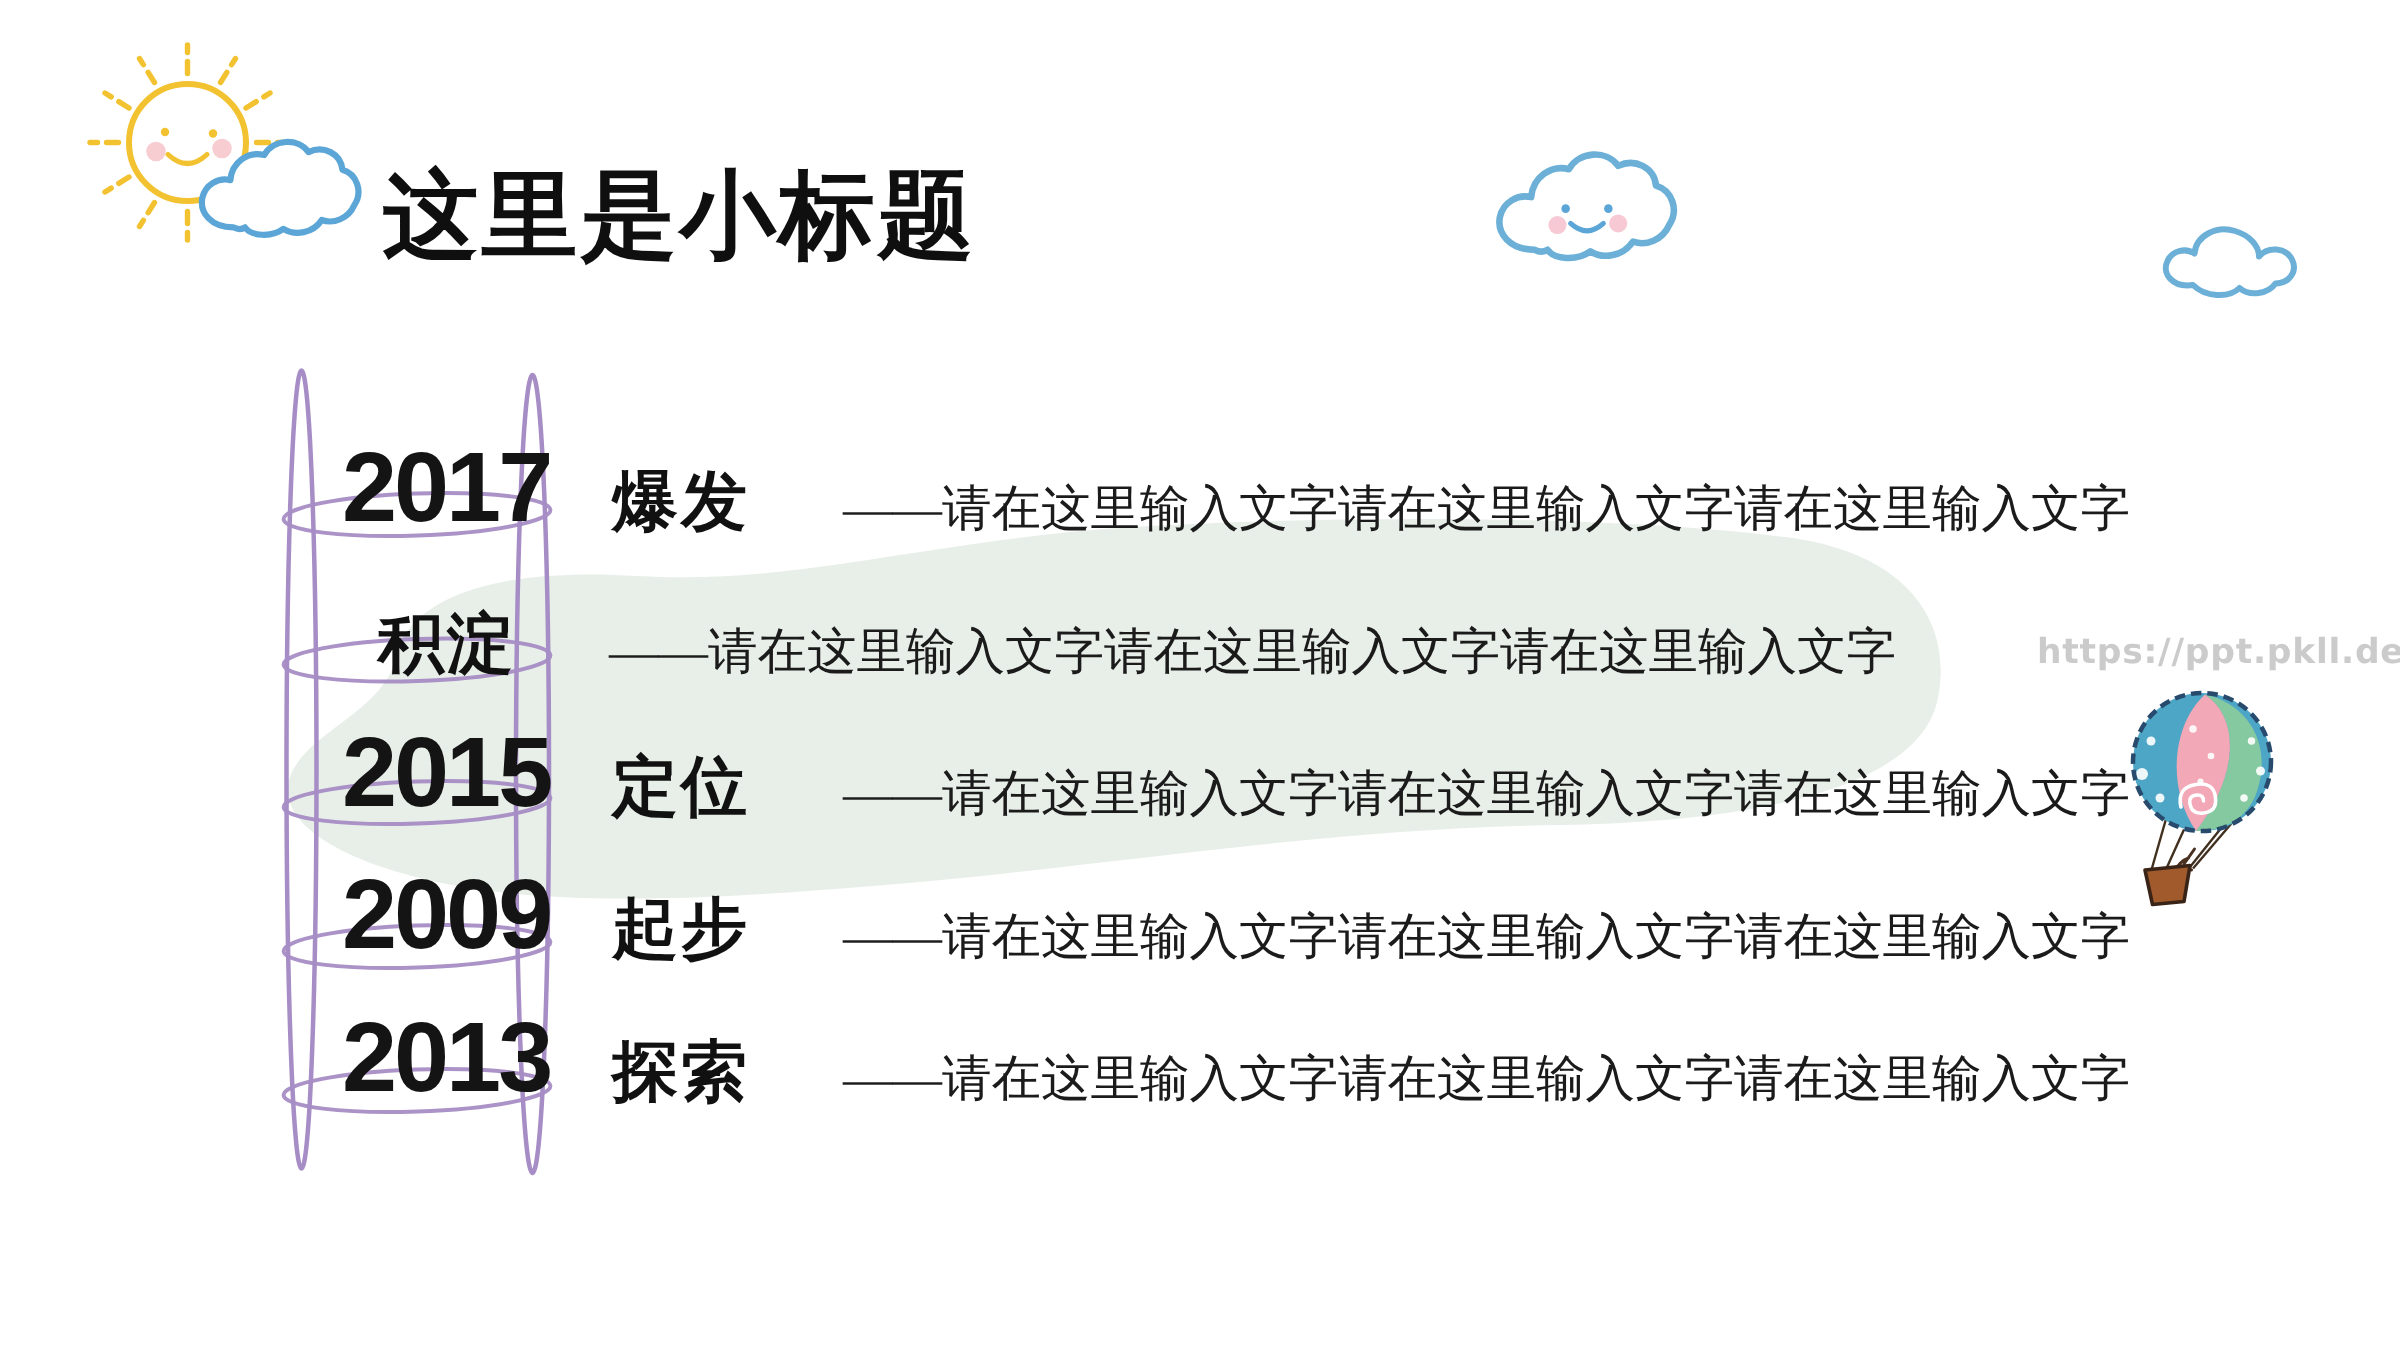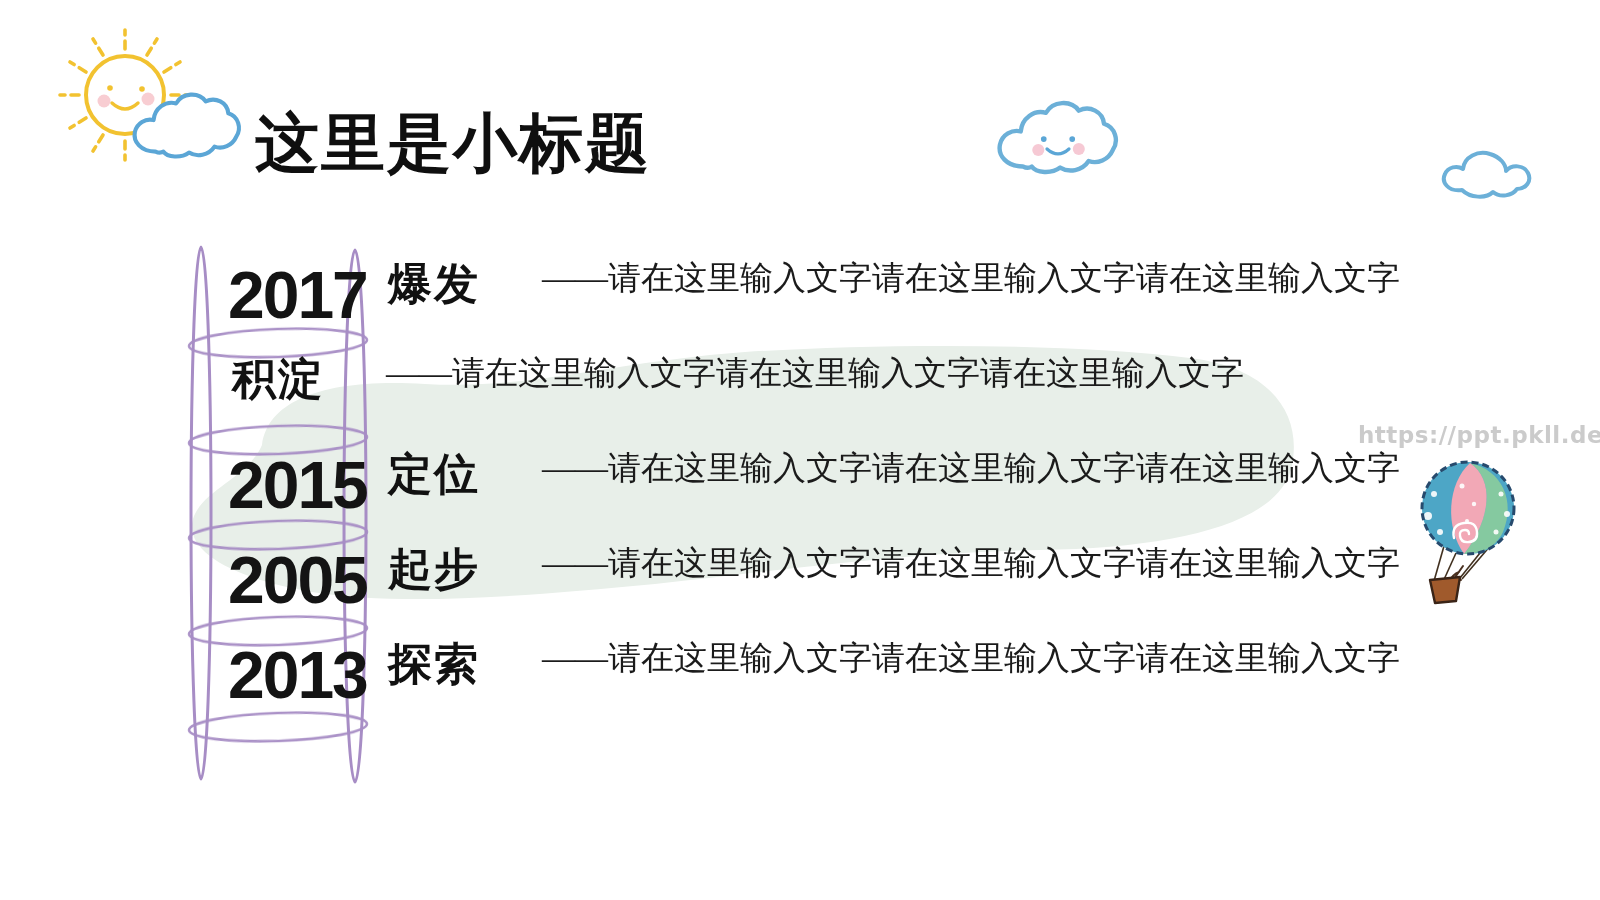--- a/index.html
+++ b/index.html
@@ -21,28 +21,28 @@
 
   
   #page-title{
     left:255px;top:52px;z-index:4;
     font-size:64px;font-weight:900;color:#0f0f0f;
     letter-spacing:2px;white-space:nowrap;margin-top:48px;
   }
 
   
   #timeline{left:228px;top:262px;width:1210px;z-index:4;}
-  .trow{display:flex;align-items:flex-start;height:95px;}
+  .trow{display:flex;align-items:flex-end;height:95px;}
   .trow .year{
     width:156px;flex:0 0 156px;
     font-size:66px;font-weight:bold;color:#141414;
     letter-spacing:-2px;line-height:1;
   }
   .trow .label{
-    margin-left:4px;width:98px;flex:0 0 98px;
+    margin-left:24px;width:98px;flex:0 0 98px;
     font-size:44px;font-weight:bold;color:#111;
     letter-spacing:2px;line-height:1;white-space:nowrap;
   }
   .trow .desc{
     margin-left:56px;
     font-family:"Liberation Serif",serif;
     font-size:33px;color:#1b1b1b;white-space:nowrap;line-height:1;
   }
 
   
@@ -147,21 +147,21 @@
     <div class="trow">
       <span class="label">积淀</span>
       <span class="desc">——请在这里输入文字请在这里输入文字请在这里输入文字</span>
     </div>
     <div class="trow">
       <span class="year">2015</span>
       <span class="label">定位</span>
       <span class="desc">——请在这里输入文字请在这里输入文字请在这里输入文字</span>
     </div>
     <div class="trow">
-      <span class="year">2005</span>
+      <span class="year">2009</span>
       <span class="label">起步</span>
       <span class="desc">——请在这里输入文字请在这里输入文字请在这里输入文字</span>
     </div>
     <div class="trow">
       <span class="year">2013</span>
       <span class="label">探索</span>
       <span class="desc">——请在这里输入文字请在这里输入文字请在这里输入文字</span>
     </div>
   </div>
 

